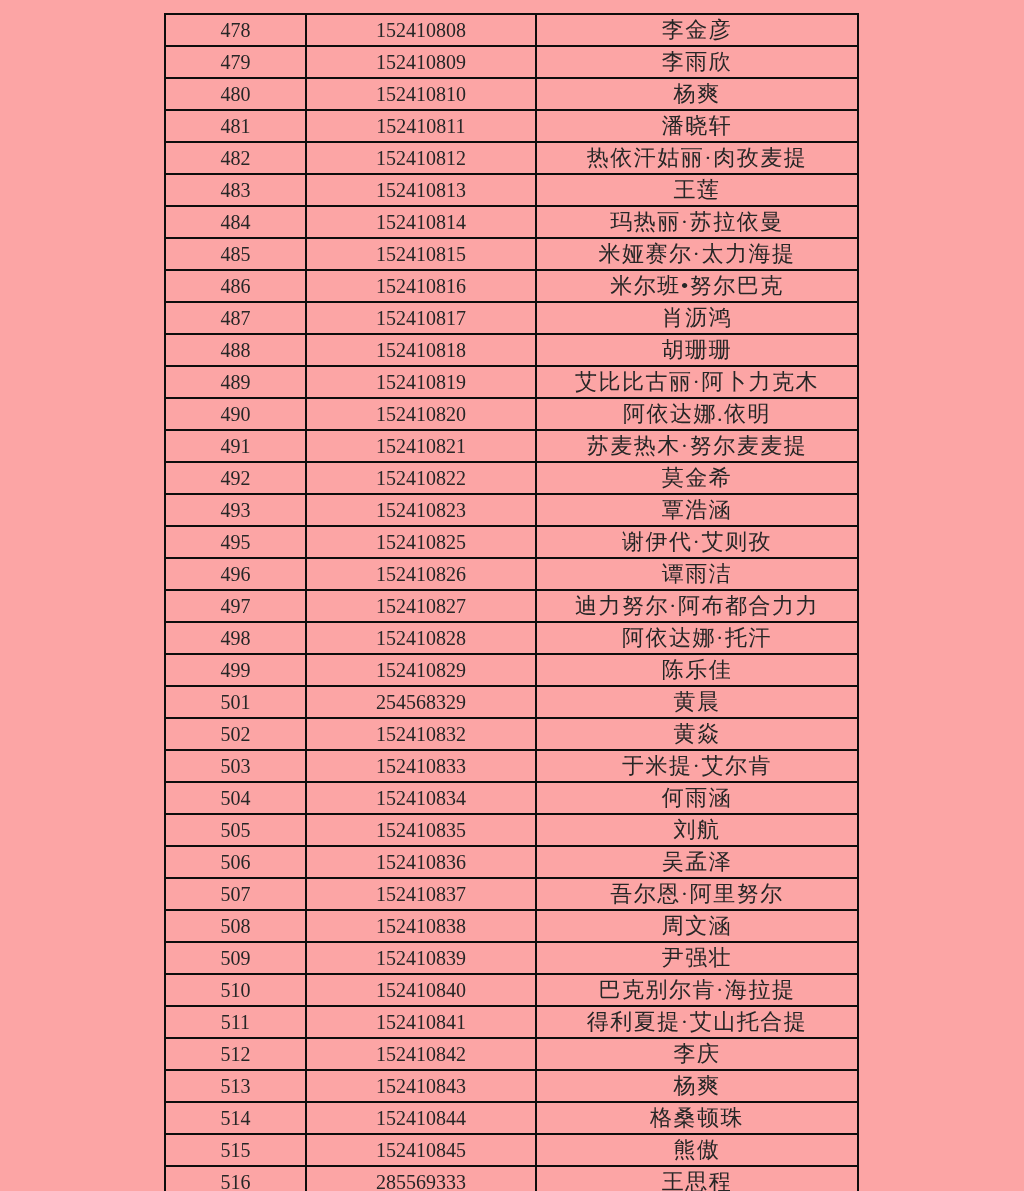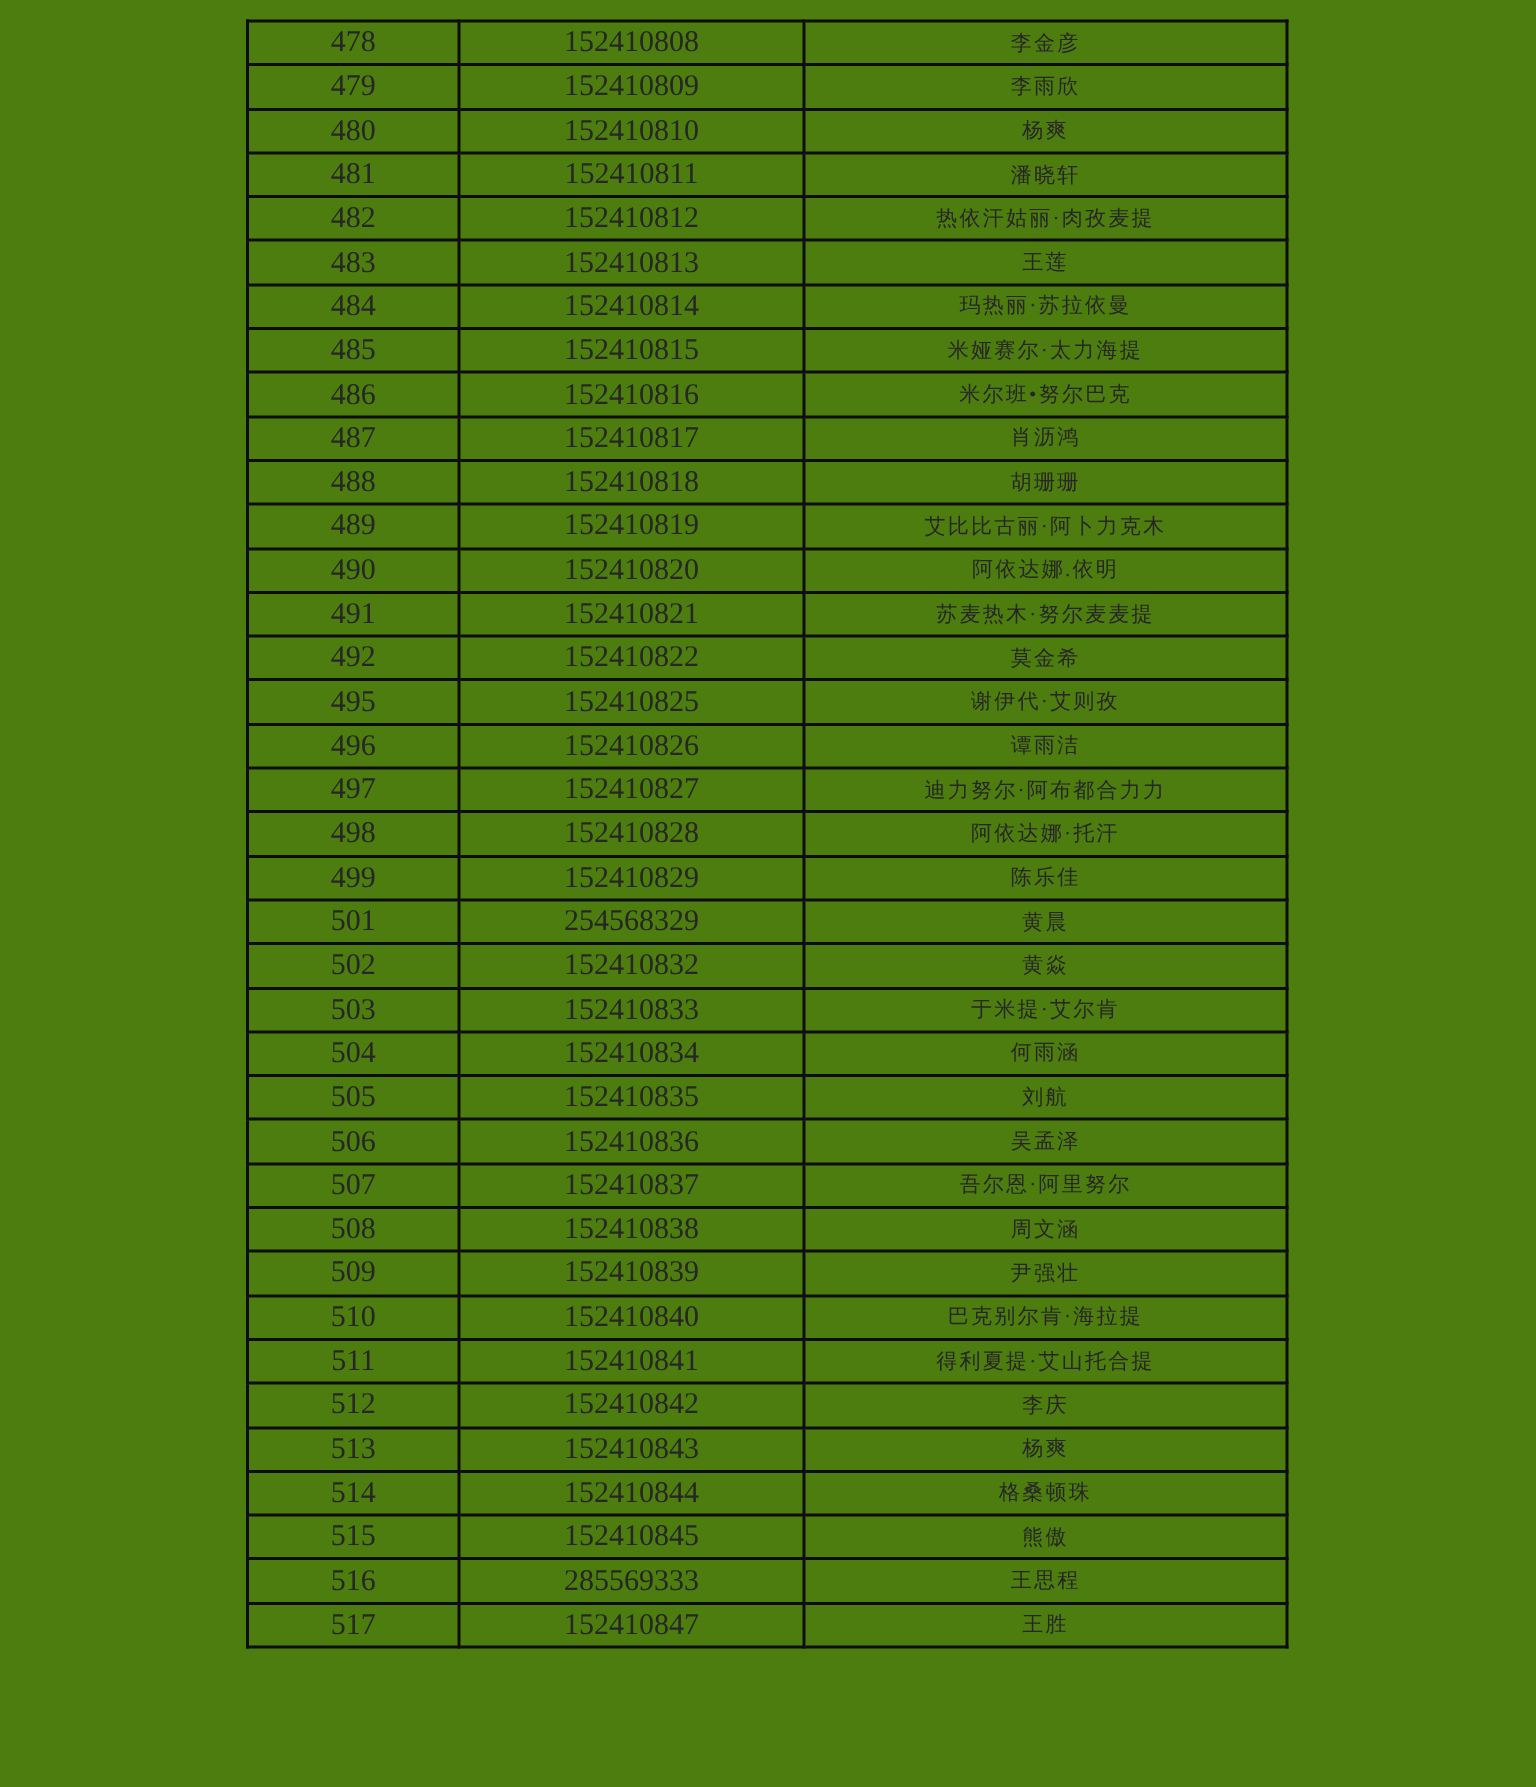--- a/index.html
+++ b/index.html
@@ -10,21 +10,21 @@
   body {
     position: relative;
     width: 1024px;
     height: 1191px;
     overflow: hidden;
     font-family: "Liberation Serif", "DejaVu Serif", serif;
   }
   .page {
     position: absolute;
     inset: 0;
-    background: #4d7c0f;
+    background: #fca5a5;
     padding-left: 21px;
   }
   table.roster {
     position: absolute;
     left: 164px;
     top: 13px;
     width: 693px;
     border-collapse: collapse;
     table-layout: fixed;
     border: 2px solid #0d0d0d;
@@ -40,21 +40,21 @@
     vertical-align: middle;
     color: #262626;
     white-space: nowrap;
     overflow: hidden;
   }
   td.no, td.id {
     font-size: 20px;
     font-family: "Liberation Serif", "DejaVu Serif", serif;
   }
   td.name {
-    font-size: 14px;
+    font-size: 22px;
     letter-spacing: 1.5px;
     font-family: "Liberation Serif", "DejaVu Serif", serif;
   }
 </style>
 </head>
 <body>
 
 <div class="page">
   <table class="roster">
     <colgroup>
@@ -133,20 +133,25 @@
           <td class="no">491</td>
           <td class="id">152410821</td>
           <td class="name">苏麦热木·努尔麦麦提</td>
         </tr>
         <tr>
           <td class="no">492</td>
           <td class="id">152410822</td>
           <td class="name">莫金希</td>
         </tr>
         <tr>
+          <td class="no">493</td>
+          <td class="id">152410823</td>
+          <td class="name">覃浩涵</td>
+        </tr>
+        <tr>
           <td class="no">495</td>
           <td class="id">152410825</td>
           <td class="name">谢伊代·艾则孜</td>
         </tr>
         <tr>
           <td class="no">496</td>
           <td class="id">152410826</td>
           <td class="name">谭雨洁</td>
         </tr>
         <tr>

